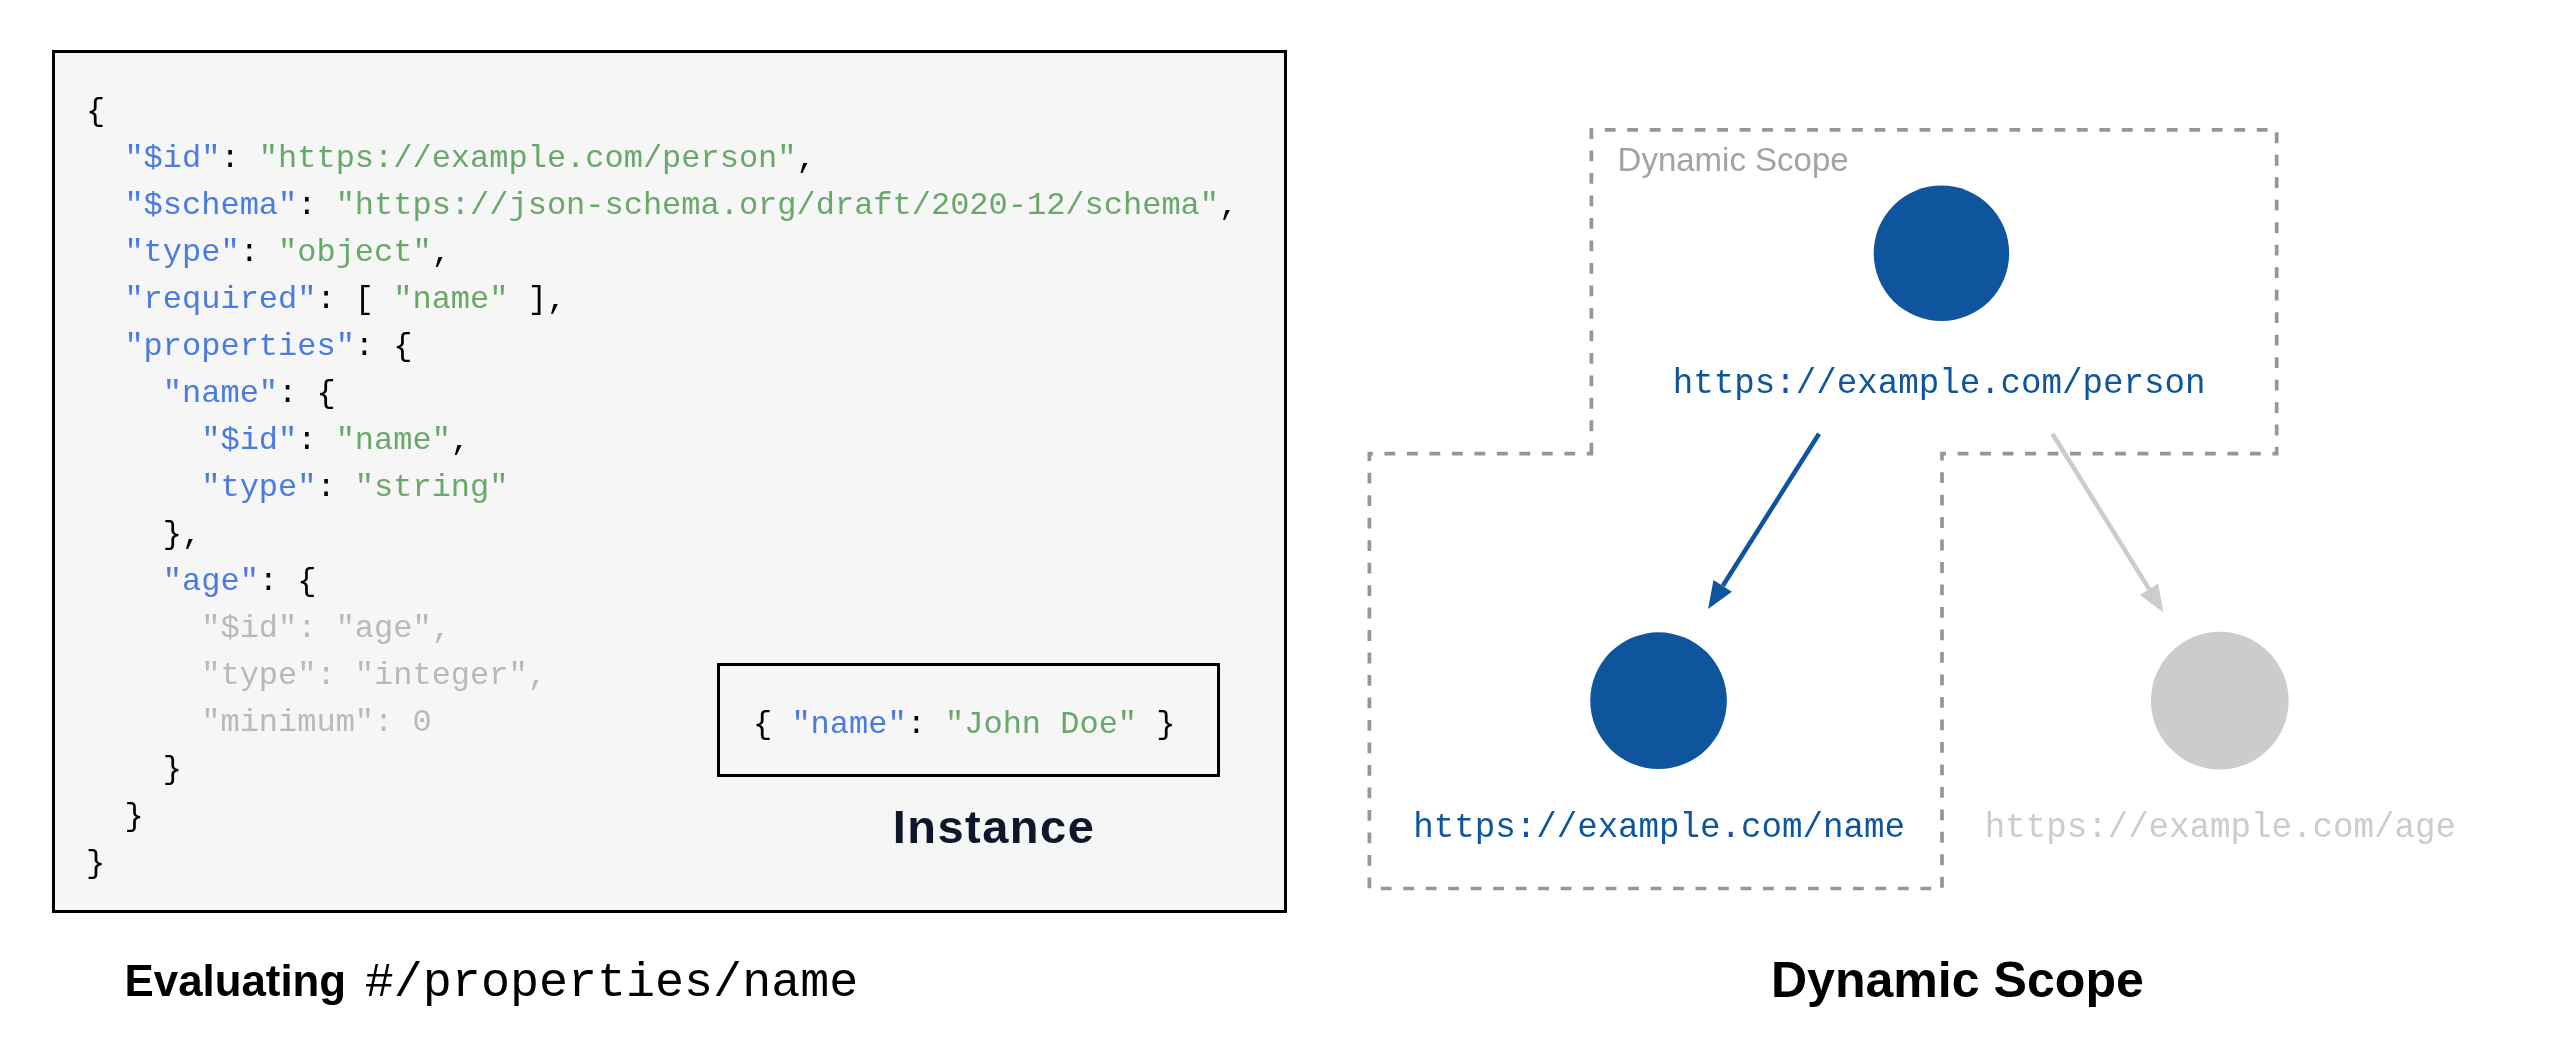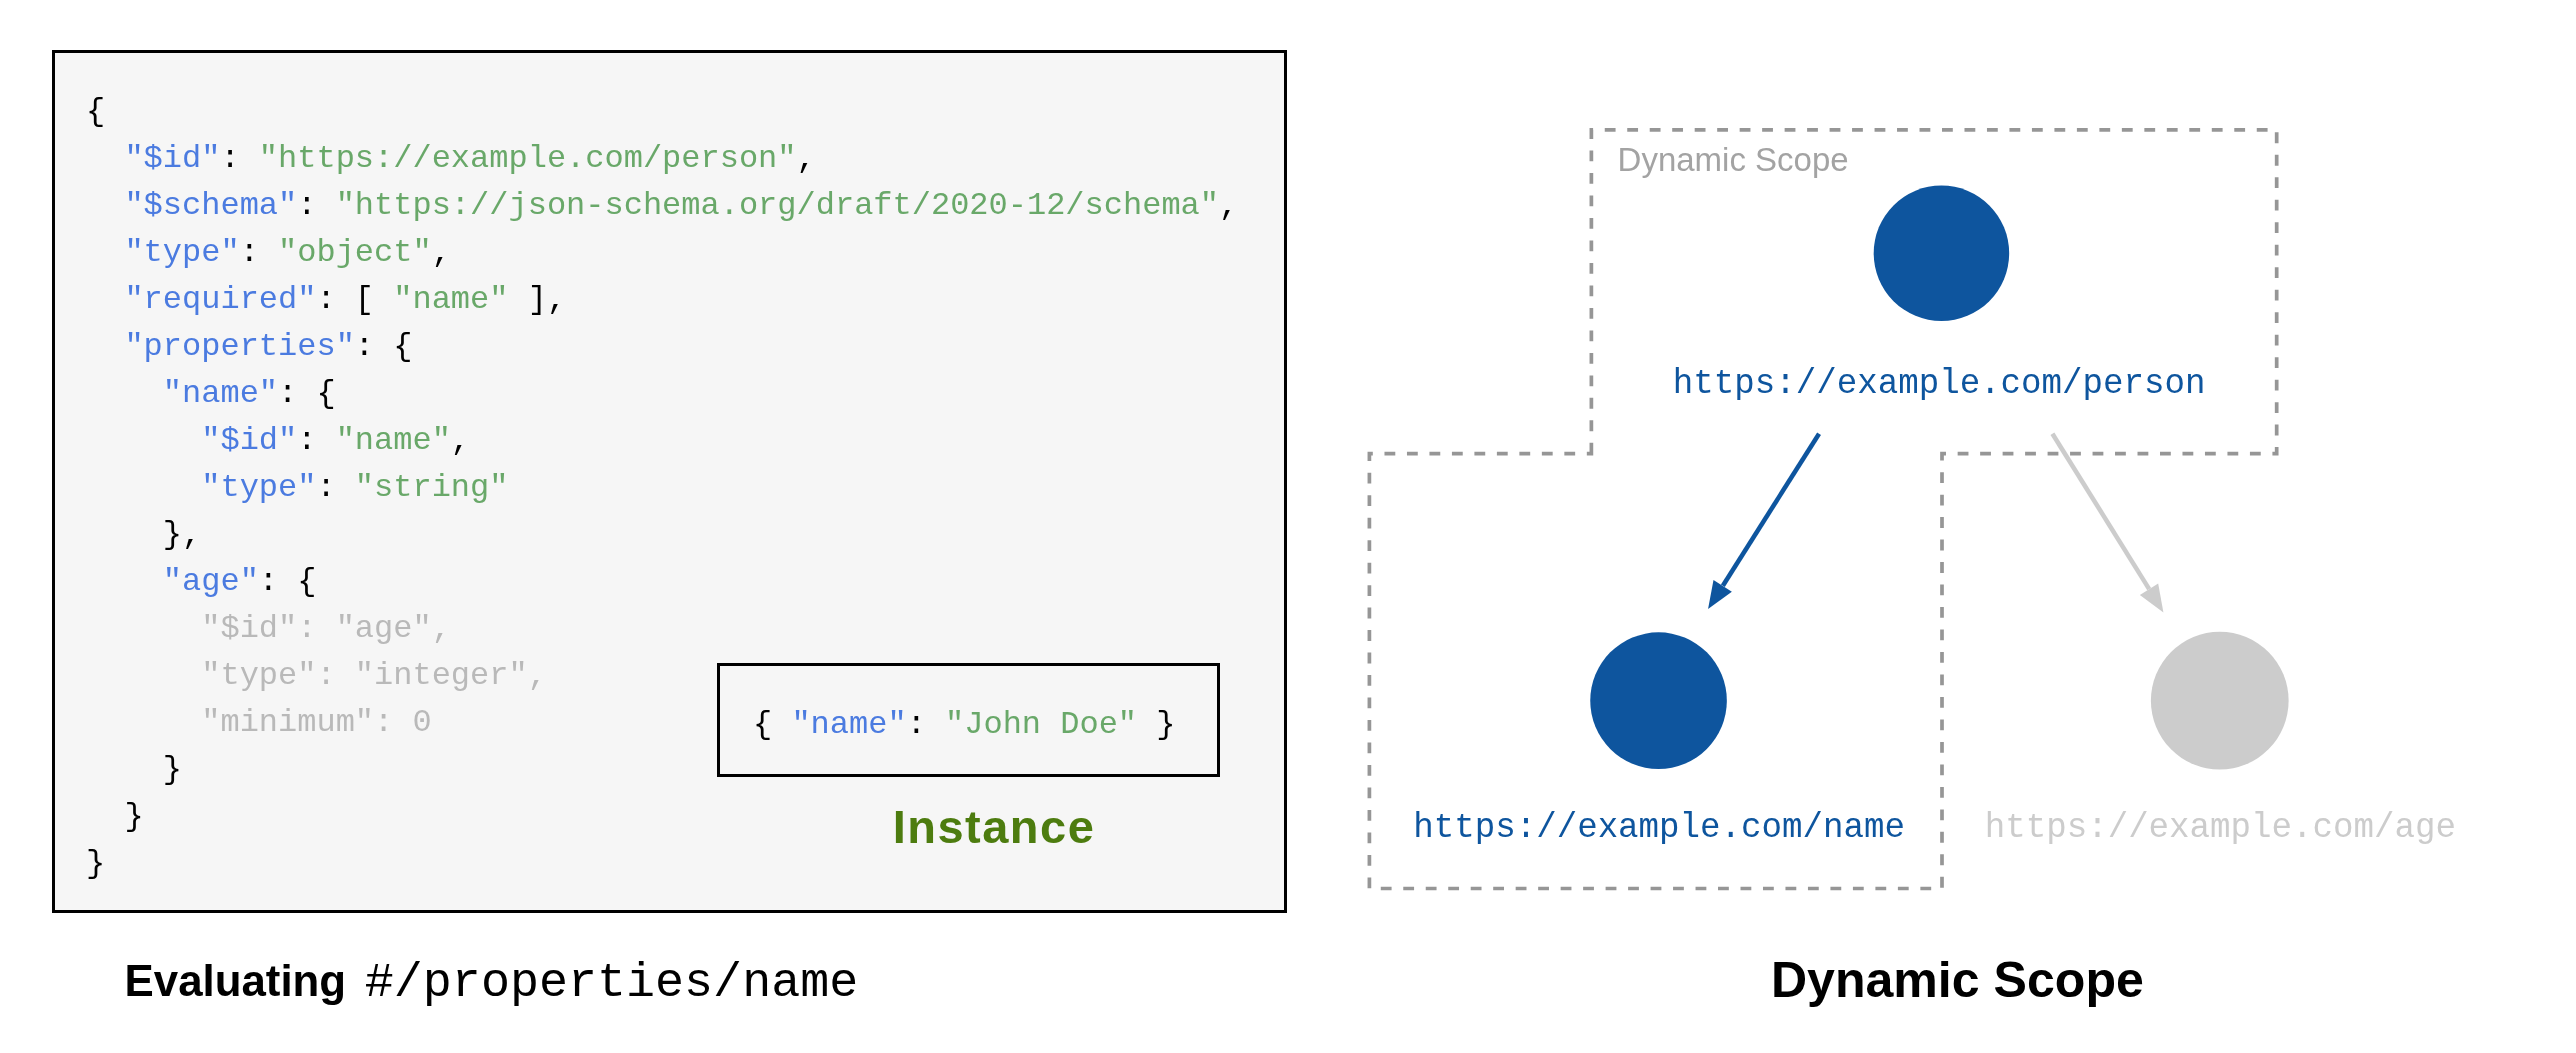--- a/index.html
+++ b/index.html
@@ -3,21 +3,21 @@
 <meta charset="utf-8">
 <style>
 html,body{margin:0;padding:0;background:#ffffff;}
 #page{position:relative;width:2576px;height:1053px;background:#ffffff;overflow:hidden;}
 .codebox{position:absolute;left:52px;top:50px;width:1235px;height:863px;box-sizing:border-box;border:3.4px solid #000000;background:#f6f6f6;}
 .codebox pre{margin:0;padding:35px 0 0 31px;font-family:"Liberation Mono",monospace;font-size:32px;line-height:47px;color:#000000;}
 .k{color:#4b7be0;}
 .s{color:#69a869;}
 .g{color:#b9b9b9;}
 .inst{position:absolute;left:717px;top:663px;width:503px;height:114px;box-sizing:border-box;border:3.4px solid #000000;display:flex;align-items:center;justify-content:flex-start;padding-left:33px;font-family:"Liberation Mono",monospace;font-size:32px;color:#000000;}
-.instlabel{position:absolute;left:994px;top:803px;letter-spacing:1.5px;transform:translateX(-50%);font-family:"Liberation Sans",sans-serif;font-weight:bold;font-size:47px;line-height:47px;color:#4d7c0f;white-space:nowrap;}
+.instlabel{position:absolute;left:994px;top:803px;letter-spacing:1.5px;transform:translateX(-50%);font-family:"Liberation Sans",sans-serif;font-weight:bold;font-size:47px;line-height:47px;color:#0f172a;white-space:nowrap;}
 svg{position:absolute;left:0;top:0;}
 </style>
 </head>
 <body>
 <div id="page">
 
 <div class="codebox">
       <pre>{
   <span class="k">"$id"</span>: <span class="s">"https://example.com/person"</span>,
   <span class="k">"$schema"</span>: <span class="s">"https://json-schema.org/draft/2020-12/schema"</span>,

